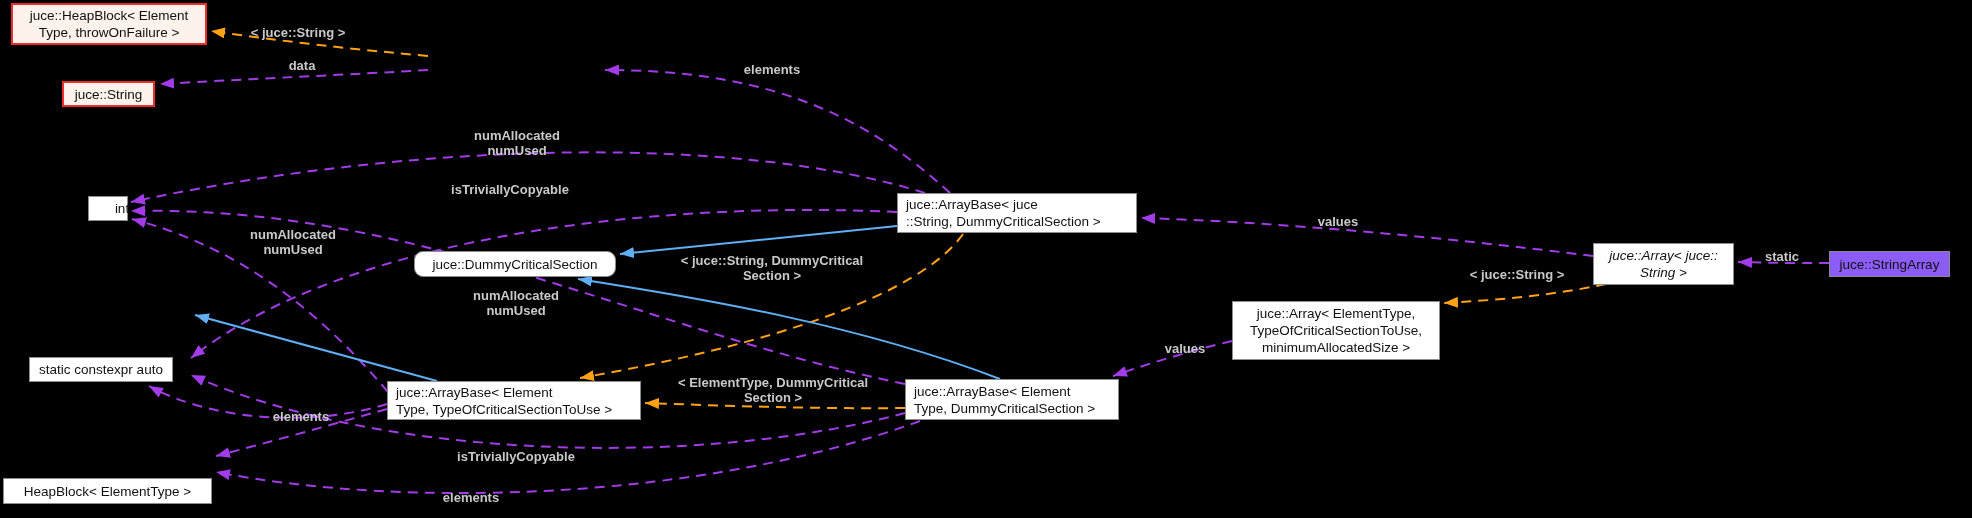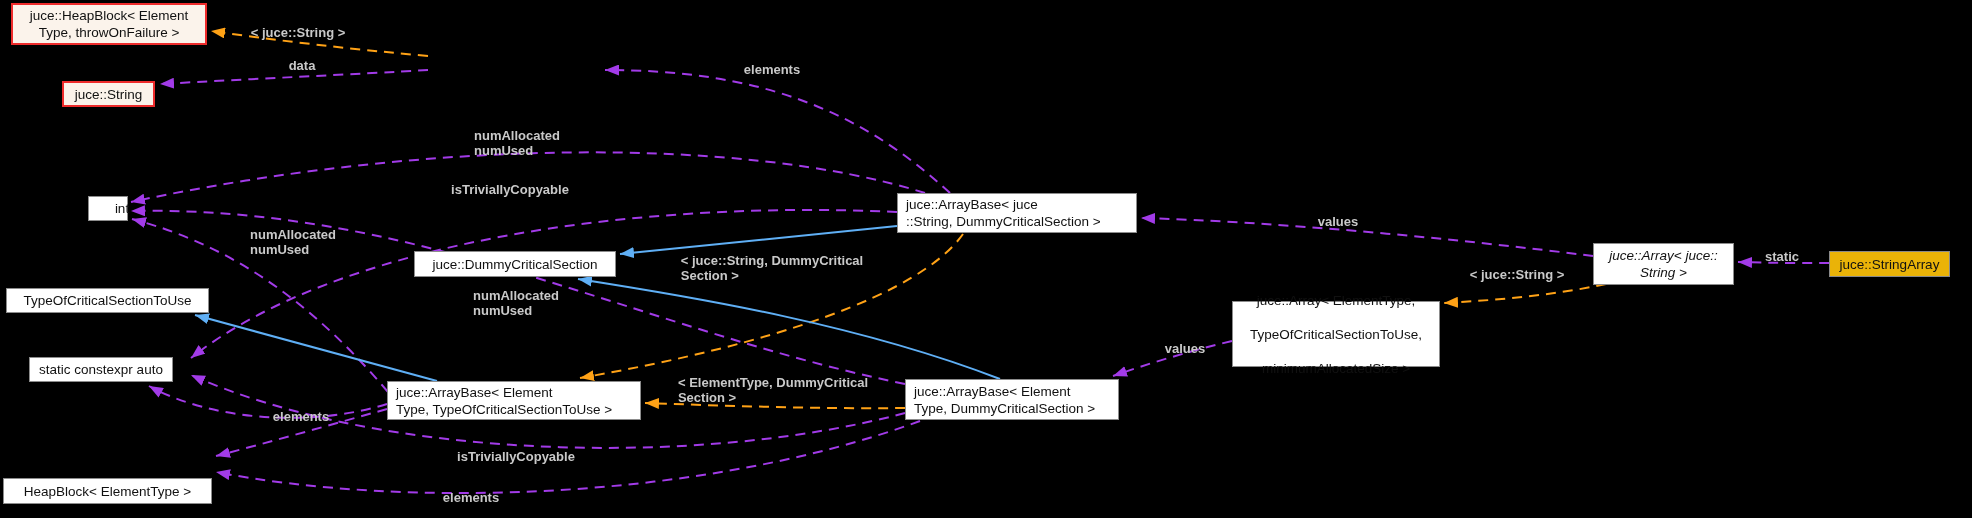--- a/index.html
+++ b/index.html
@@ -7,26 +7,26 @@
     position:relative;width:1972px;height:518px;background:#000;overflow:hidden;
     font-family:"Liberation Sans",sans-serif;
   }
   #edges{position:absolute;left:0;top:0;width:1972px;height:518px;}
   .node{
     position:absolute;box-sizing:border-box;background:#fff;border:1.4px solid #8c8c8c;
     display:flex;flex-direction:column;justify-content:center;align-items:center;
     font-size:13.5px;line-height:17px;color:#111;white-space:nowrap;z-index:2;
   }
   .node.hl{border:2px solid #ee2c2c;background:#fbf3eb;}
-  .node.main{background:#eab308;border:1.6px solid #8a8a8a;}
+  .node.main{background:#8b5cf6;border:1.6px solid #8a8a8a;}
   .node.ta-l{align-items:flex-start;padding-left:8px;padding-right:0;}
   .node .line{pointer-events:none;}
   .elabel{
     position:absolute;transform:translate(-50%,-50%);color:#c9c9c9;font-size:13px;
-    font-weight:600;line-height:14.5px;text-align:left;white-space:nowrap;z-index:1;
+    font-weight:600;line-height:14.5px;text-align:center;white-space:nowrap;z-index:1;
   }
 </style>
 </head>
 <body>
 
 <div id="canvas">
 
   <svg id="edges" width="1972" height="518" viewBox="0 0 1972 518">
     <defs>
       <marker id="ap" markerUnits="userSpaceOnUse" markerWidth="15" markerHeight="11" refX="14" refY="5.5" orient="auto">
@@ -69,45 +69,42 @@
   <div class="node hl" style="left:11px;top:3px;width:196px;height:42px;">
     <div class="line">juce::HeapBlock&lt; Element</div>
     <div class="line">Type, throwOnFailure &gt;</div>
   </div>
   <div class="node hl" style="left:62px;top:71px;width:93px;height:26px;margin-top:10px;">
     <div class="line">juce::String</div>
   </div>
   <div class="node" style="left:88px;top:196px;width:40px;height:25px;padding-left:28px;">
     <div class="line">int</div>
   </div>
-  <div class="node" style="left:414px;top:251px;width:202px;height:26px;">
+  <div class="node" style="left:414px;top:251px;width:202px;height:26px;border-radius:9px;">
     <div class="line">juce::DummyCriticalSection</div>
-  </div>
-  <div class="node" style="left:6px;top:288px;width:203px;height:25px;">
-    <div class="line">TypeOfCriticalSectionToUse</div>
   </div>
   <div class="node" style="left:29px;top:357px;width:144px;height:25px;">
     <div class="line">static constexpr auto</div>
   </div>
   <div class="node" style="left:3px;top:456px;width:209px;height:26px;margin-top:22px;">
     <div class="line">HeapBlock&lt; ElementType &gt;</div>
   </div>
   <div class="node ta-l" style="left:897px;top:193px;width:240px;height:40px;">
     <div class="line">juce::ArrayBase&lt; juce</div>
     <div class="line">::String, DummyCriticalSection &gt;</div>
   </div>
   <div class="node ta-l" style="left:387px;top:381px;width:254px;height:39px;">
     <div class="line">juce::ArrayBase&lt; Element</div>
     <div class="line">Type, TypeOfCriticalSectionToUse &gt;</div>
   </div>
   <div class="node ta-l" style="left:905px;top:379px;width:214px;height:41px;">
     <div class="line">juce::ArrayBase&lt; Element</div>
     <div class="line">Type, DummyCriticalSection &gt;</div>
   </div>
-  <div class="node" style="left:1232px;top:301px;width:208px;height:66px;gap:17px;">
+  <div class="node" style="left:1232px;top:301px;width:208px;height:59px;">
     <div class="line">juce::Array&lt; ElementType,</div>
     <div class="line">TypeOfCriticalSectionToUse,</div>
     <div class="line">minimumAllocatedSize &gt;</div>
   </div>
   <div class="node" style="left:1593px;top:243px;width:141px;height:42px;font-style:italic;">
     <div class="line">juce::Array&lt; juce::</div>
     <div class="line">String &gt;</div>
   </div>
   <div class="node main" style="left:1829px;top:251px;width:121px;height:26px;">
     <div class="line">juce::StringArray</div>

